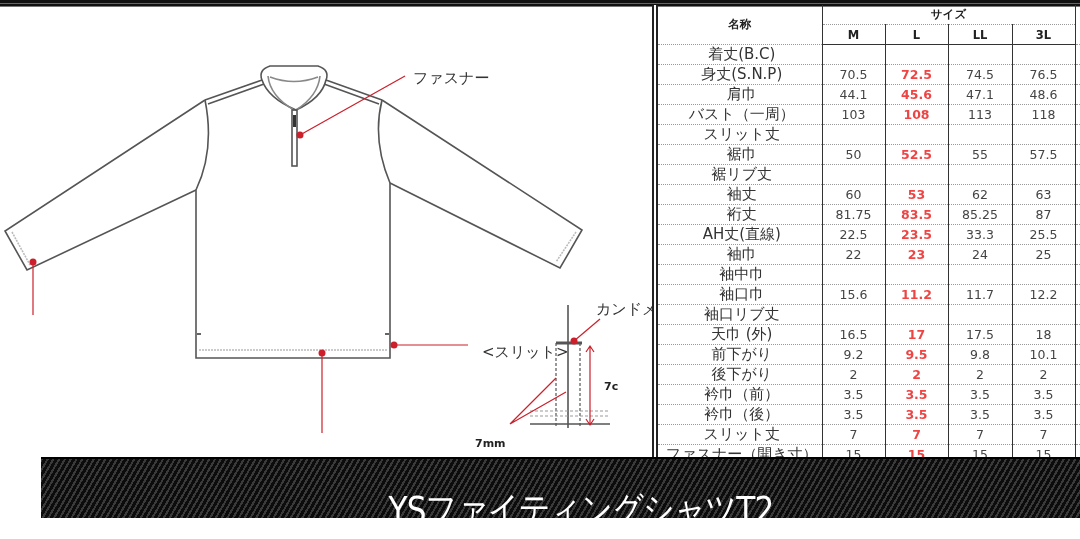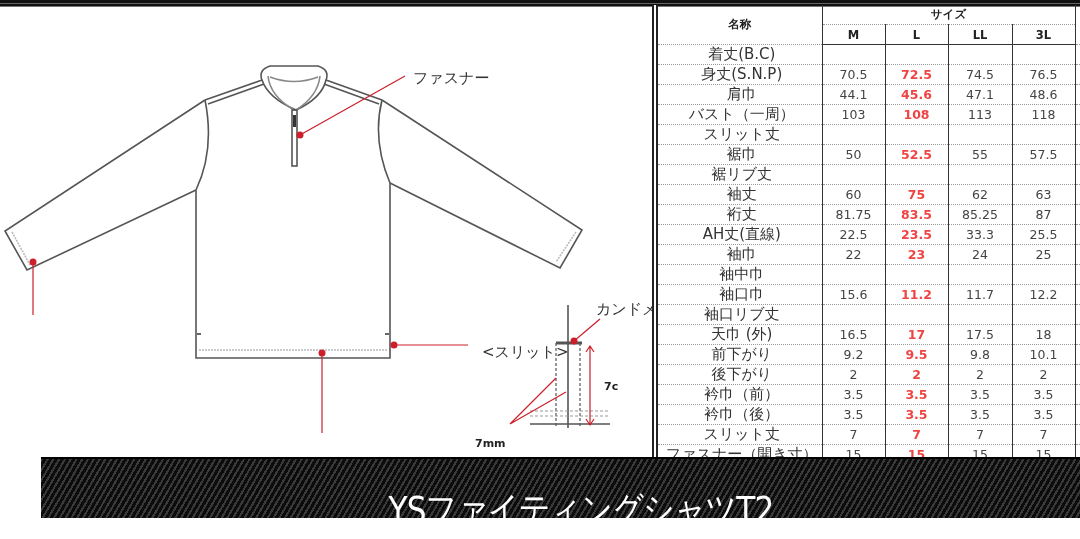--- a/index.html
+++ b/index.html
@@ -171,21 +171,21 @@
           <td class="name">裾リブ丈</td>
           <td></td>
           <td class="bold"></td>
           <td></td>
           <td></td>
           <td class="extra"></td>
         </tr>
         <tr>
           <td class="name">袖丈</td>
           <td>60</td>
-          <td class="bold">75</td>
+          <td class="bold">53</td>
           <td>62</td>
           <td>63</td>
           <td class="extra"></td>
         </tr>
         <tr>
           <td class="name">裄丈</td>
           <td>81.75</td>
           <td class="bold">83.5</td>
           <td>85.25</td>
           <td>87</td>

